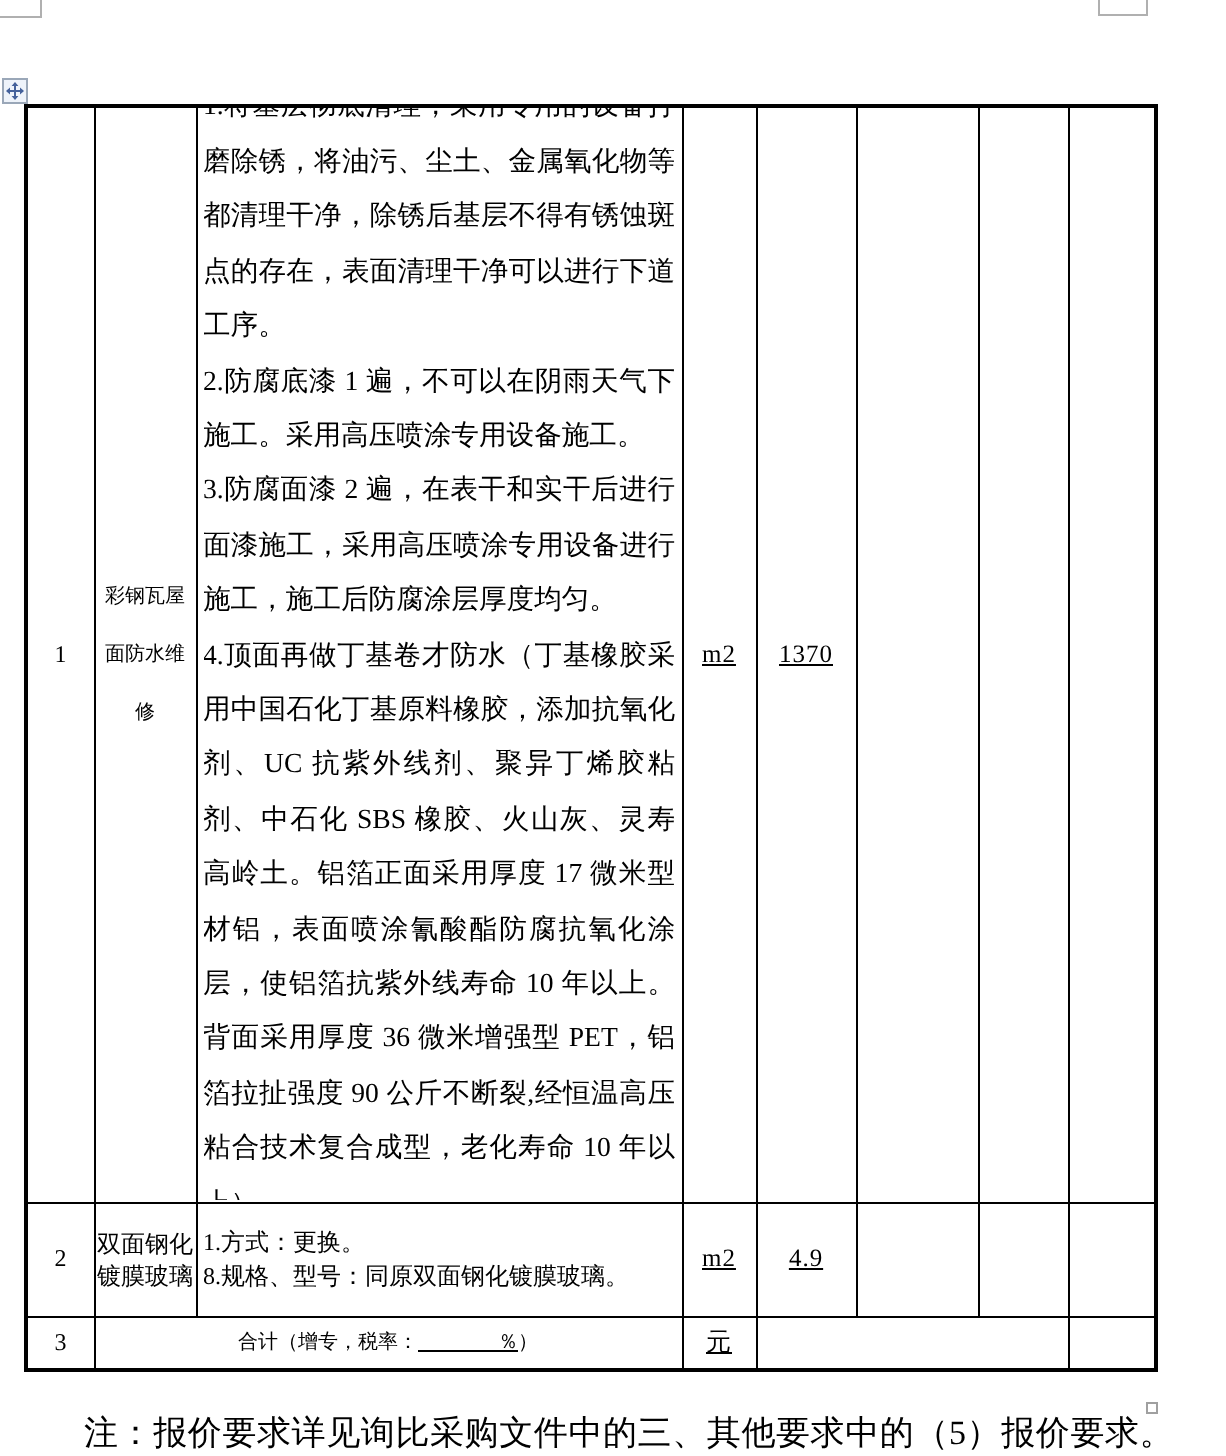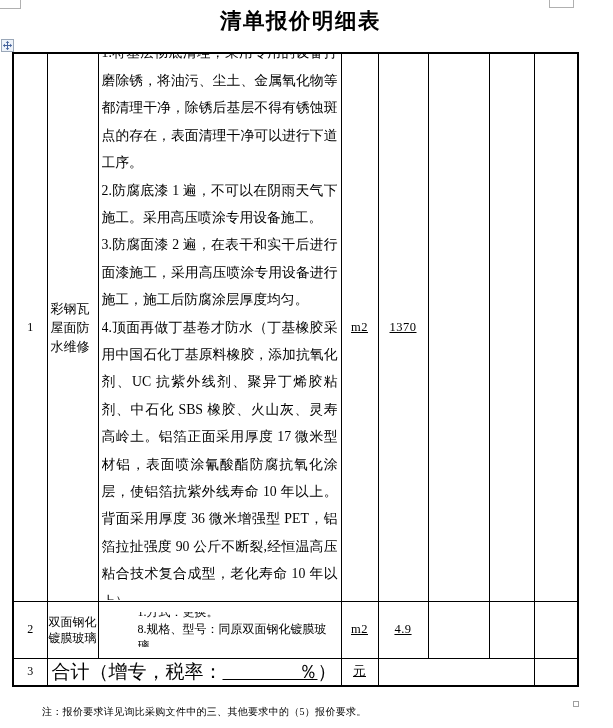--- a/index.html
+++ b/index.html
@@ -28,43 +28,42 @@
   .quote th { font-size:11.5px; font-weight:bold; text-align:center; line-height:14px; padding:0 1px; }
   tr.hdr   { height:36px; }
   tr.row1  { height:548px; }
   tr.row2  { height:37px; }
   tr.row3  { height:27px; }
 
   td.c { text-align:center; }
   td.num { font-size:12px; }
   td.small { font-size:12.5px; letter-spacing:0.5px;text-decoration:underline; }
 
-  td.name1 { font-size:13px; line-height:19px; padding:0 3px; }
+  td.name1 { font-size:10px; line-height:29px; text-align:center; padding:0 3px; }
   td.name2 { font-size:12px;  line-height:16px; text-align:center; padding:12px 1px; }
 
   td.feat { padding:0 3px; }
   .feat-wrap1 { height:546px; overflow:hidden; display:flex; flex-direction:column; justify-content:center; }
   .feat-wrap1 p { font-size:13.8px; line-height:27.4px; text-align:justify; }
-  .feat-wrap2 { height:35px; overflow:hidden; display:flex; flex-direction:column; justify-content:center;margin-left:36px; }
+  .feat-wrap2 { height:35px; overflow:hidden; display:flex; flex-direction:column; justify-content:center; }
   .feat-wrap2 p { font-size:12px; line-height:17px; text-align:left; }
 
-  td.sum { text-align:center; font-size:19px; }
+  td.sum { text-align:center; font-size:10px; }
   .blank-underline { text-decoration:underline; }
 
-  .doc-note { position:absolute; left:42px; top:705px; font-size:10px; letter-spacing:0.3px; }
+  .doc-note { position:absolute; left:42px; top:705px; font-size:17px; letter-spacing:0.3px; }
 </style>
 </head>
 <body>
 
 <div id="page">
 
   <div class="frag-tl"></div>
   <div class="frag-tr"></div>
 
-  <div class="doc-title">清单报价明细表</div>
 
   <div class="move-handle">
     <span style="display:flex">
       <svg width="9" height="9" viewBox="0 0 9 9">
         <g fill="none" stroke="#44619b" stroke-width="1">
           <line x1="4.5" y1="0.5" x2="4.5" y2="8.5"></line>
           <line x1="0.5" y1="4.5" x2="8.5" y2="4.5"></line>
         </g>
         <g fill="#44619b">
           <polygon points="4.5,0 2.8,2 6.2,2"></polygon>

